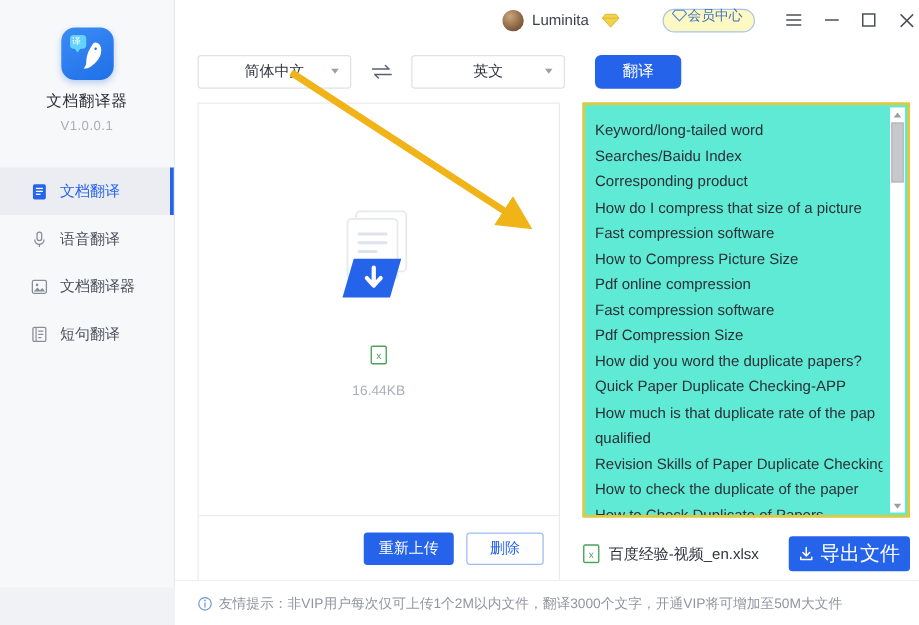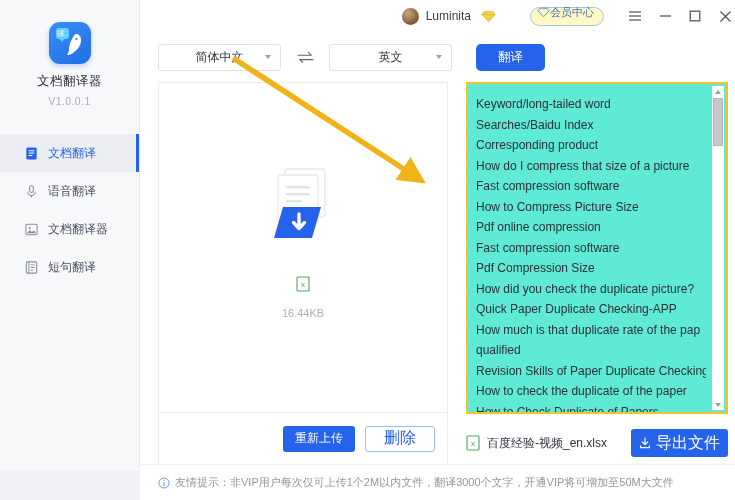--- a/index.html
+++ b/index.html
@@ -156,21 +156,21 @@
   .btn-primary-sm {
     height: 26px; padding: 12px 12px; background: #2563eb; border-radius: 3px;
     display: flex; align-items: center; justify-content: center; cursor: pointer;
   }
   .btn-primary-sm span { font-size: 12px; color: #fff; }
   .btn-ghost-sm {
     height: 26px; padding: 0 18px; background: #fff;
     border: 1px solid #9fbdf0; border-radius: 3px;
     display: flex; align-items: center; justify-content: center; cursor: pointer;
   }
-  .btn-ghost-sm span { font-size: 16px; color: #2563eb; font-family: Liberation Mono, monospace; }
+  .btn-ghost-sm span { font-size: 12px; color: #2563eb; font-family: Liberation Mono, monospace; }
 
   .panel-right {
     width: 262px; margin-left: 18px;
     display: flex; flex-direction: column;
   }
   .result-box {
     height: 332px; background: #5eead4;
     border: 2px solid #f0c52b;
     position: relative; overflow: hidden;
     padding: 10px 20px 14px 8px;
@@ -390,21 +390,21 @@
           <ul class="result-list">
               <li>Keyword/long-tailed word</li>
               <li>Searches/Baidu Index</li>
               <li>Corresponding product</li>
               <li>How do I compress that size of a picture</li>
               <li>Fast compression software</li>
               <li>How to Compress Picture Size</li>
               <li>Pdf online compression</li>
               <li>Fast compression software</li>
               <li>Pdf Compression Size</li>
-              <li>How did you check the duplicate picture?</li>
+              <li>How did you word the duplicate papers?</li>
               <li>Quick Paper Duplicate Checking-APP</li>
               <li>How much is that duplicate rate of the pap</li>
               <li>qualified</li>
               <li>Revision Skills of Paper Duplicate Checking</li>
               <li>How to check the duplicate of the paper</li>
               <li>How to Check Duplicate of Papers</li>
             </ul>
           <div class="scrollbar">
             <div class="sb-arrow up">
                 <i></i>

